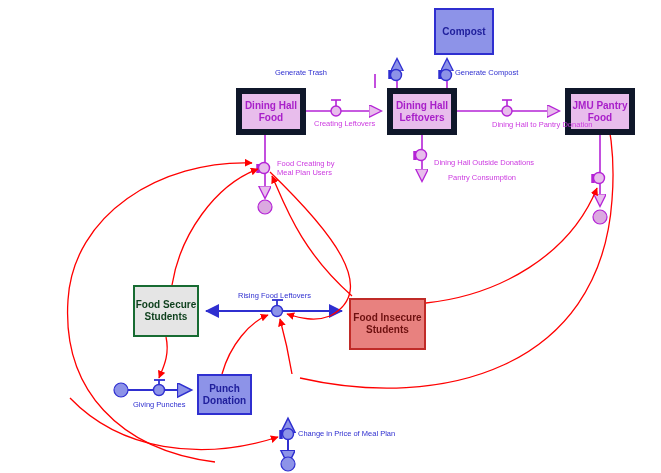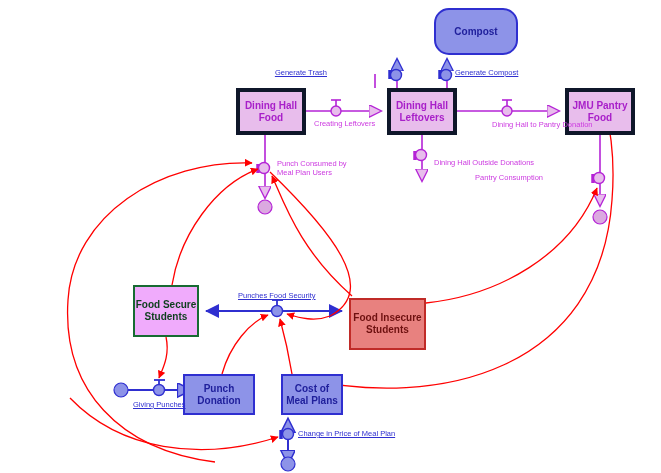--- a/index.html
+++ b/index.html
@@ -1,25 +1,25 @@
 <!DOCTYPE html>
 <html><head>
 <meta charset="utf-8">
 <style>
   html,body{margin:0;padding:0;background:#ffffff;}
   body{width:661px;height:473px;overflow:hidden;font-family:"Liberation Sans",sans-serif;}
   #stage{position:relative;width:661px;height:473px;background:#ffffff;}
   svg.layer{position:absolute;left:0;top:0;width:661px;height:473px;}
   .stock{position:absolute;box-sizing:border-box;display:flex;align-items:center;justify-content:center;text-align:center;font-weight:bold;font-size:10px;line-height:12px;}
   .stock-blue{background:#8d93e8;border:2px solid #2f2fd0;color:#20209c;}
-  .stock-pink{background:#e8bdec;border:4px solid #0f172a;color:#a81fc9;align-items:center;}
-  .stock-green{background:#f0abfc;border:2px solid #176b32;color:#0d3f1c;}
+  .stock-pink{background:#e8bdec;border:6px solid #0f172a;color:#a81fc9;align-items:center;}
+  .stock-green{background:#e5e5e5;border:2px solid #176b32;color:#0d3f1c;}
   .stock-red{background:#e8817f;border:2px solid #c02b28;color:#6e1110;}
   .lbl{position:absolute;font-size:7.5px;line-height:9px;white-space:nowrap;}
-  .lbl-blue{color:#2f2fd0;text-decoration:underline;}
+  .lbl-blue{color:#2f2fd0;}
   .lbl-pink{color:#cc3ae0;}
   .lbl2{position:absolute;font-size:7.5px;line-height:9px;text-align:left;}
 </style>
 </head>
 <body>
 
 <div id="stage">
 
   <svg class="layer" viewBox="0 0 661 473">
     <defs>
@@ -125,21 +125,21 @@
     <path d="M166,337 C170,355 163,368 159,378" fill="none" stroke="#ff0000" stroke-width="1.3" marker-end="url(#ah-red)"></path>
 
     <path d="M222,374 C230,345 250,322 268,315" fill="none" stroke="#ff0000" stroke-width="1.3" marker-end="url(#ah-red)"></path>
 
     <path d="M292,374 C288,350 283,330 280,319" fill="none" stroke="#ff0000" stroke-width="1.3" marker-end="url(#ah-red)"></path>
 
     <path d="M70,398 C120,450 200,462 278,437" fill="none" stroke="#ff0000" stroke-width="1.3" marker-end="url(#ah-red)"></path>
   </svg>
 
 
-  <div class="stock stock-blue" style="left:434px;top:8px;width:84px;height:47px;border-radius:15px;">
+  <div class="stock stock-blue" style="left:434px;top:8px;width:60px;height:47px;">
     <span>Compost</span>
   </div>
 
   <div class="stock stock-pink" style="left:236px;top:88px;width:70px;height:47px;">
     <span>
       <span>Dining Hall</span><br>
       <span>Food</span>
     </span>
   </div>
 
@@ -165,50 +165,44 @@
     </span>
   </div>
 
   <div class="stock stock-red" style="left:349px;top:298px;width:77px;height:52px;">
     <span>
       <span>Food Insecure</span><br>
       <span>Students</span>
     </span>
   </div>
 
-  <div class="stock stock-blue" style="left:183px;top:374px;width:72px;height:41px;">
+  <div class="stock stock-blue" style="left:197px;top:374px;width:55px;height:41px;">
     <span>
       <span>Punch</span><br>
       <span>Donation</span>
     </span>
   </div>
 
-  <div class="stock stock-blue" style="left:281px;top:374px;width:62px;height:41px;">
-    <span>
-      <span>Cost of</span><br>
-      <span>Meal Plans</span>
-    </span>
-  </div>
 
   <div class="lbl lbl-blue" style="left:327px;top:68px;transform:translateX(-100%);">Generate Trash</div>
 
   <div class="lbl lbl-blue" style="left:455px;top:68px;">Generate Compost</div>
 
   <div class="lbl lbl-pink" style="left:314px;top:119px;">Creating Leftovers</div>
 
   <div class="lbl lbl-pink" style="left:456px;top:120px;padding-left:36px;">Dining Hall to Pantry Donation</div>
 
   <div class="lbl lbl-pink" style="left:434px;top:151px;margin-top:7px;">Dining Hall Outside Donations</div>
 
   <div class="lbl2 lbl-pink" style="left:277px;top:159px;">
-    <div>Punch Consumed by</div>
+    <div>Food Creating by</div>
     <div>Meal Plan Users</div>
   </div>
 
-  <div class="lbl lbl-pink" style="left:516px;top:173px;transform:translateX(-100%);margin-left:27px;">Pantry Consumption</div>
-
-  <div class="lbl lbl-blue" style="left:238px;top:291px;">Punches Food Security</div>
+  <div class="lbl lbl-pink" style="left:516px;top:173px;transform:translateX(-100%);">Pantry Consumption</div>
+
+  <div class="lbl lbl-blue" style="left:238px;top:291px;">Rising Food Leftovers</div>
 
   <div class="lbl lbl-blue" style="left:133px;top:400px;">Giving Punches</div>
 
   <div class="lbl lbl-blue" style="left:298px;top:429px;">Change in Price of Meal Plan</div>
 
 </div>
 
 </body></html>

